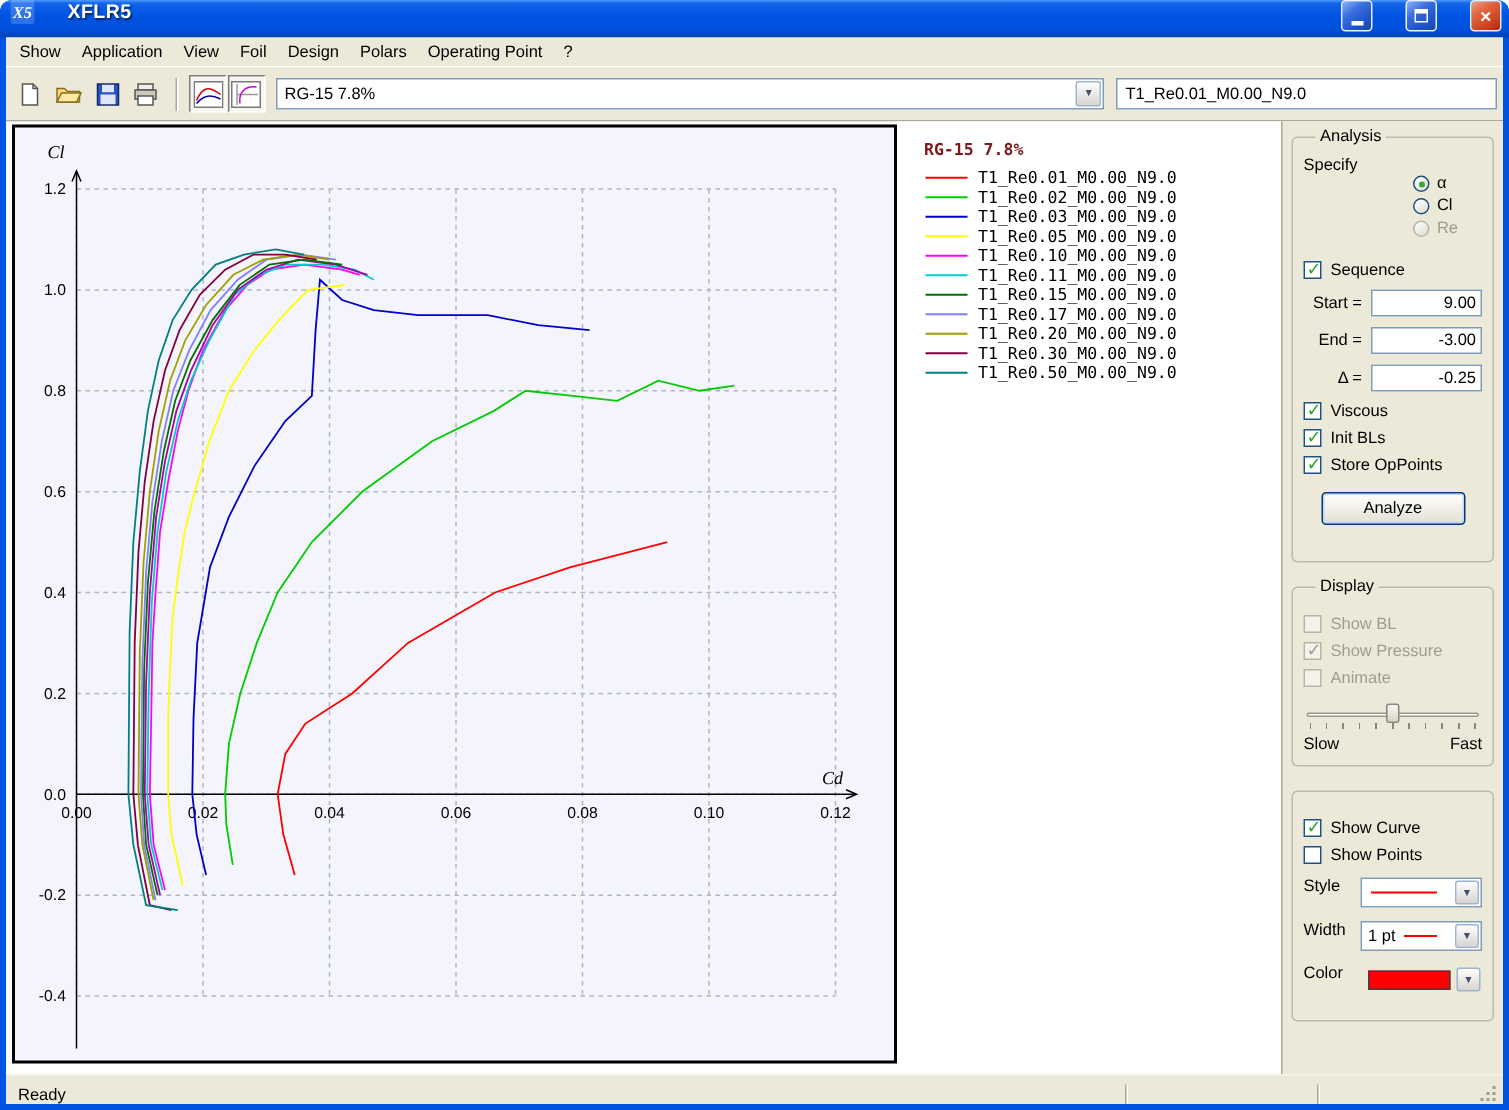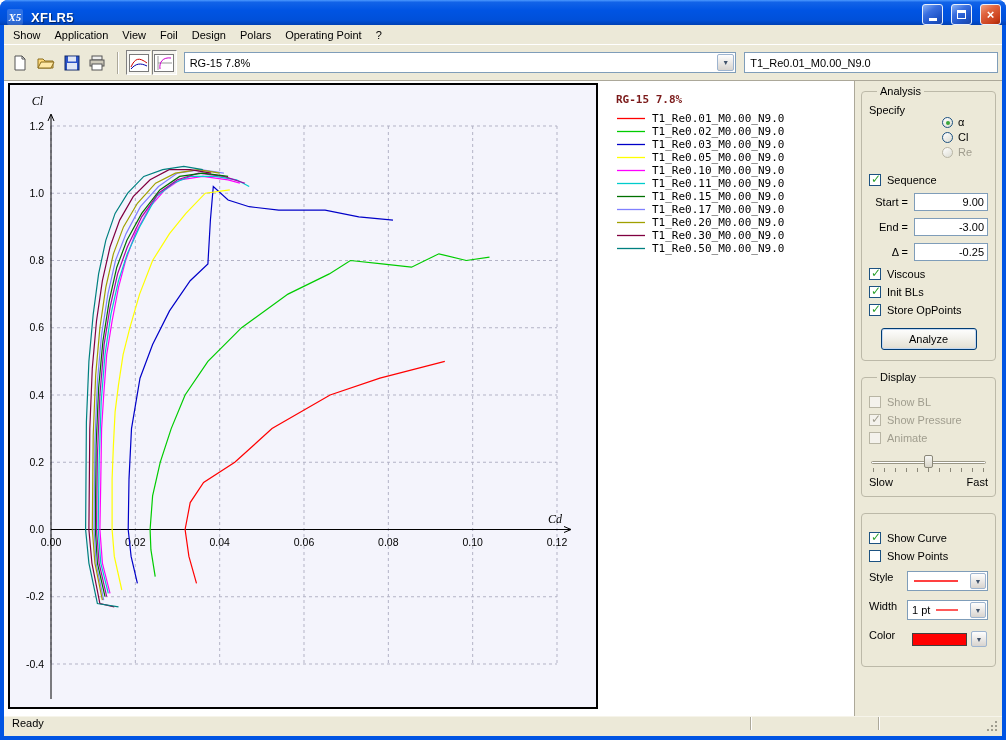--- a/index.html
+++ b/index.html
@@ -1,21 +1,21 @@
 <!DOCTYPE html>
 <html><head>
 <meta charset="utf-8">
 <style>
   html,body{margin:0;padding:0;background:#fff;}
   *{box-sizing:border-box;}
   .window{width:1006px;height:740px;background:#0054e3;border-radius:8px 8px 0 0;overflow:hidden;
           display:flex;flex-direction:column;font-family:"Liberation Sans","DejaVu Sans",sans-serif;
           font-size:11px;color:#000;}
   
-  .titlebar{height:25px;flex:none;display:flex;align-items:flex-end;gap:8px;padding:0 5px 0 7px;
+  .titlebar{height:25px;flex:none;display:flex;align-items:flex-start;gap:22px;padding:0 5px 0 7px;
             background:linear-gradient(180deg,#4d9aff 0%,#1263e8 9%,#0054e3 42%,#0050d9 80%,#0040b4 100%);}
   .title-text{flex:1;color:#fff;font-weight:bold;font-size:13px;letter-spacing:.3px;
               text-shadow:1px 1px 1px rgba(0,0,0,.55);}
   .tb-ctrl{width:21px;height:21px;border-radius:3px;border:1px solid #e9f0fb;display:flex;
            align-items:center;justify-content:center;flex:none;}
   .btn-min,.btn-max{background:linear-gradient(145deg,#8cb4f5 0%,#3a6fe0 35%,#2055c8 70%,#1a46a8 100%);}
   .btn-close{background:linear-gradient(145deg,#f0a080 0%,#e06540 35%,#c83c18 80%,#a02808 100%);}
   .glyph-min{width:8px;height:3px;background:#fff;margin-top:9px;}
   .glyph-max{width:9px;height:9px;border:1px solid #fff;border-top:3px solid #fff;}
   .btn-close span{color:#fff;font-weight:bold;font-size:13px;line-height:1;}
@@ -67,39 +67,39 @@
   .cb-row{display:flex;align-items:center;gap:6px;margin:6px 0;}
   .cb{width:12px;height:12px;flex:none;border:1px solid #1d5281;background:#fff;position:relative;}
   .cb-row.checked .cb::after{content:"✓";position:absolute;left:1px;top:-3px;font-size:12px;
          font-weight:bold;color:#2da12d;}
   .cb-row.disabled{color:#a09d8e;}
   .cb-row.disabled .cb{border-color:#b8b5a4;background:#f4f2ec;}
   .cb-row.disabled.checked .cb::after{color:#a09d8e;}
   .field-row{display:flex;align-items:center;justify-content:flex-end;gap:6px;margin:7px 0;}
   .xp-input{width:74px;height:18px;border:1px solid #7f9db9;background:#fff;text-align:right;
             padding:0 3px;font:11px "Liberation Sans",sans-serif;}
-  .xp-btn{display:block;width:96px;height:22px;margin:12px auto 2px;border:1px solid #003c74;border-radius:3px;
+  .xp-btn{display:block;width:96px;height:22px;margin:12px auto 16px;border:1px solid #003c74;border-radius:3px;
           background:linear-gradient(#fefefe,#f4f3ee 40%,#e5e2d6 90%,#d8d4c4);
           font:11px "Liberation Sans",sans-serif;box-shadow:inset 0 0 0 1px #c3d8f2;}
   .slider{position:relative;height:18px;margin:10px 2px 0;}
   .slider-track{position:absolute;left:0;right:0;top:7px;height:3px;background:#fff;
                 border:1px solid #9a9786;border-radius:2px;}
   .slider-ticks{position:absolute;left:2px;right:2px;bottom:0;height:4px;
                 background:repeating-linear-gradient(90deg,#8a8778 0 1px,transparent 1px 11px);}
   .slider-thumb{position:absolute;left:50%;top:1px;width:9px;height:13px;margin-left:-5px;
                 background:linear-gradient(#f7f7f4,#d8d5c8);border:1px solid #8a8778;border-radius:2px;}
   .slider-labels{display:flex;justify-content:space-between;margin-top:4px;}
   .style-row{display:flex;align-items:flex-start;gap:6px;margin:9px 0;}
   .srl{width:32px;flex:none;}
   .mini-combo{flex:1;height:20px;border:1px solid #7f9db9;background:#fff;display:flex;
               align-items:center;gap:4px;padding-left:4px;}
   .mini-combo .combo-arrow{width:16px;height:16px;margin-left:auto;}
   .color-swatch{flex:1;height:13px;margin-left:1px;border:1px solid #404040;}
   
-  .statusbar{height:20px;flex:none;display:flex;align-items:flex-start;background:#ece9d8;
+  .statusbar{height:20px;flex:none;display:flex;align-items:flex-end;background:#ece9d8;
              padding:0 3px 0 8px;position:relative;border-top:1px solid #f6f4ea;}
   .sb-spacer{flex:1;}
   .sb-divider{width:2px;height:13px;border-left:1px solid #aca899;border-right:1px solid #fff;margin:0 3px;}
   .sb-pane{height:14px;}
   .grip{position:relative;width:14px;height:16px;margin-left:2px;}
   .grip::before{content:"";position:absolute;right:2px;bottom:2px;width:2px;height:2px;background:#9f9d8f;
         box-shadow:-4px 0 #9f9d8f,-8px 0 #9f9d8f,0 -4px #9f9d8f,-4px -4px #9f9d8f,0 -8px #9f9d8f;}
 </style>
 </head>
 <body>

